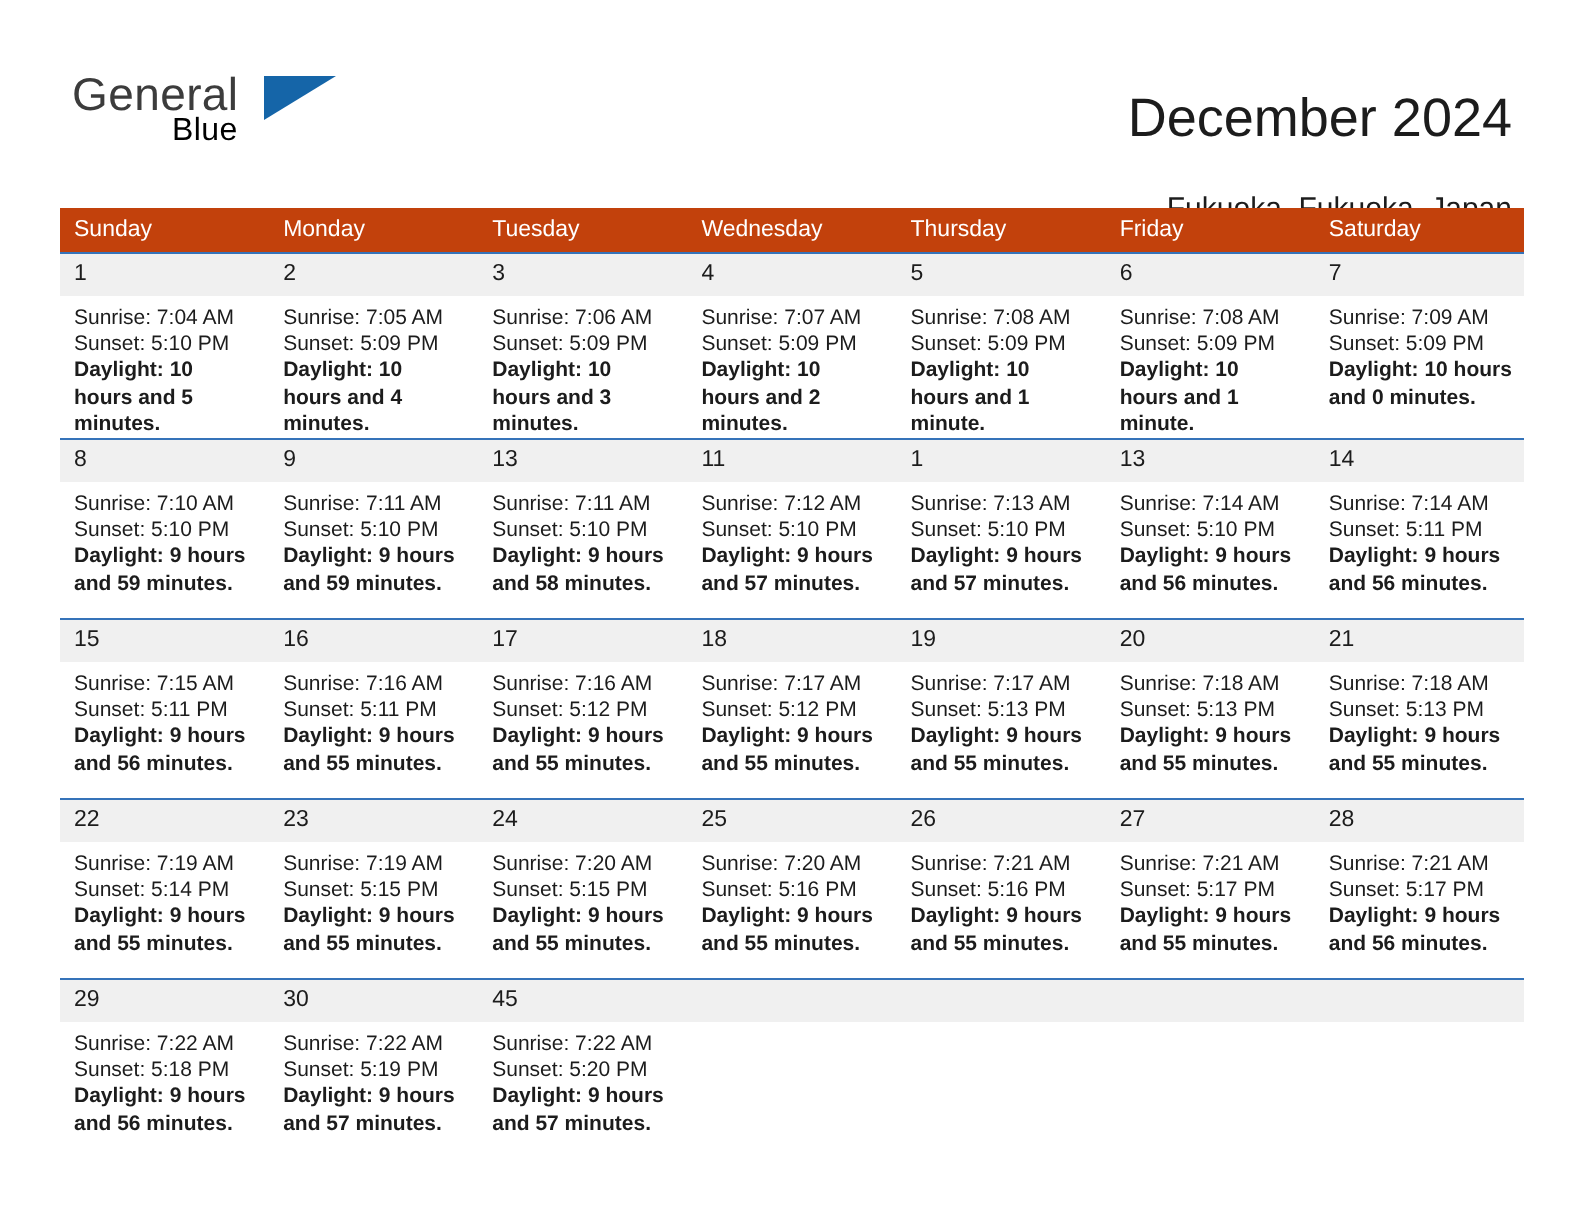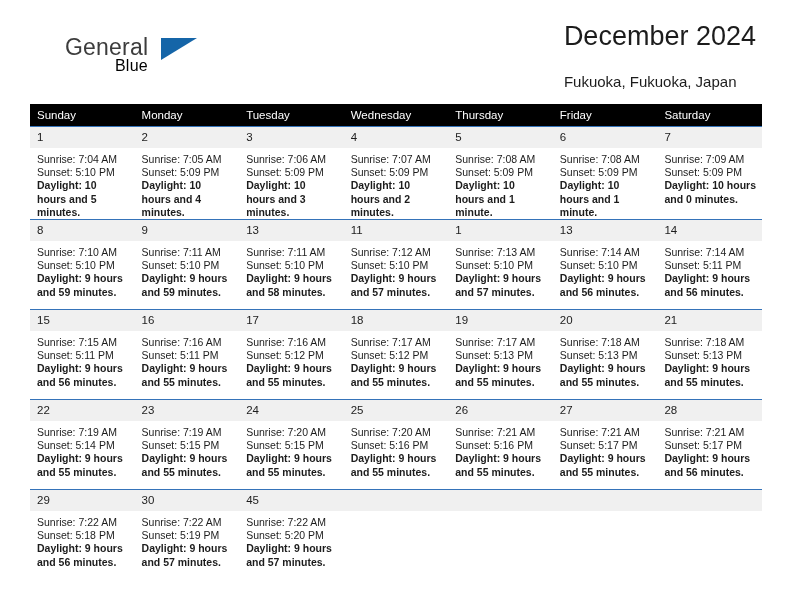--- a/index.html
+++ b/index.html
@@ -30,21 +30,20 @@
     width: 792px;
     height: 100px;
   }
 
   .brand {
     position: absolute;
     left: 36px;
     top: 34px;
     width: 200px;
     height: 52px;
-    margin-left: 29px;
   }
   .brand-general {
     position: absolute;
     left: 0;
     top: 0;
     font-size: 23px;
     letter-spacing: 0.2px;
     color: #3c3c3c;
     font-family: "Liberation Sans", sans-serif;
   }
@@ -63,21 +62,22 @@
     top: 4px;
     width: 0;
     height: 0;
     border-left: 36px solid #1565a8;
     border-bottom: 22px solid transparent;
   }
 
   .title-block {
     position: absolute;
     right: 36px;
-    top: 20px;
+    top: 43px;
+    text-align: right;
   }
   .cal-title {
     font-size: 27px;
     color: #1c1c1c;
     line-height: 32px;
     white-space: nowrap;
     font-weight: normal;
   }
   .cal-subtitle {
     font-size: 15px;
@@ -91,21 +91,21 @@
   .calendar {
     position: absolute;
     left: 30px;
     top: 104px;
     width: 732px;
     border-collapse: collapse;
     table-layout: fixed;
   }
 
   .dow-row th {
-    background: #000000;
+    background: #c2410c;
     color: #ffffff;
     font-size: 11.5px;
     font-weight: normal;
     text-align: left;
     padding: 5px 0 5px 7px;
     height: 11px;
     border: 0;
   }
 
   .week-row td {

